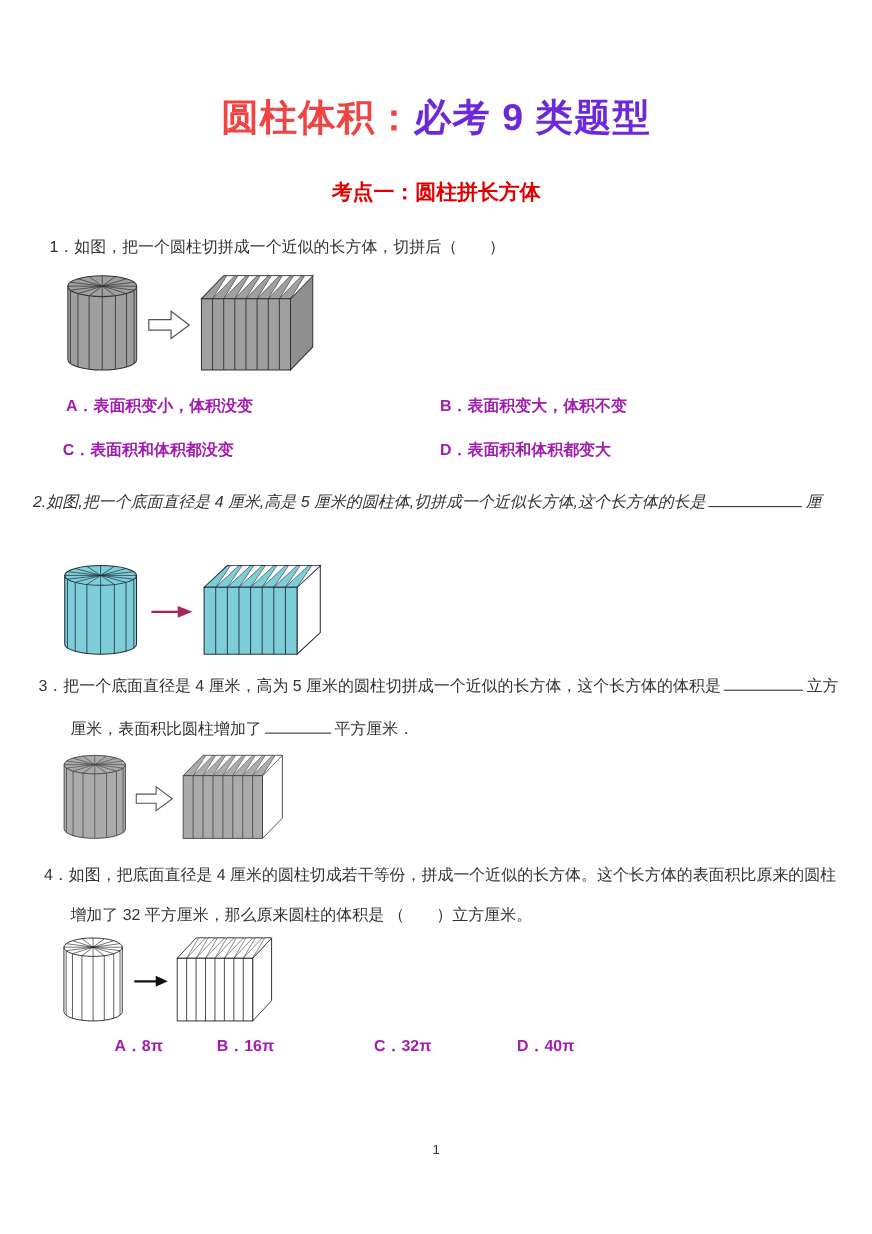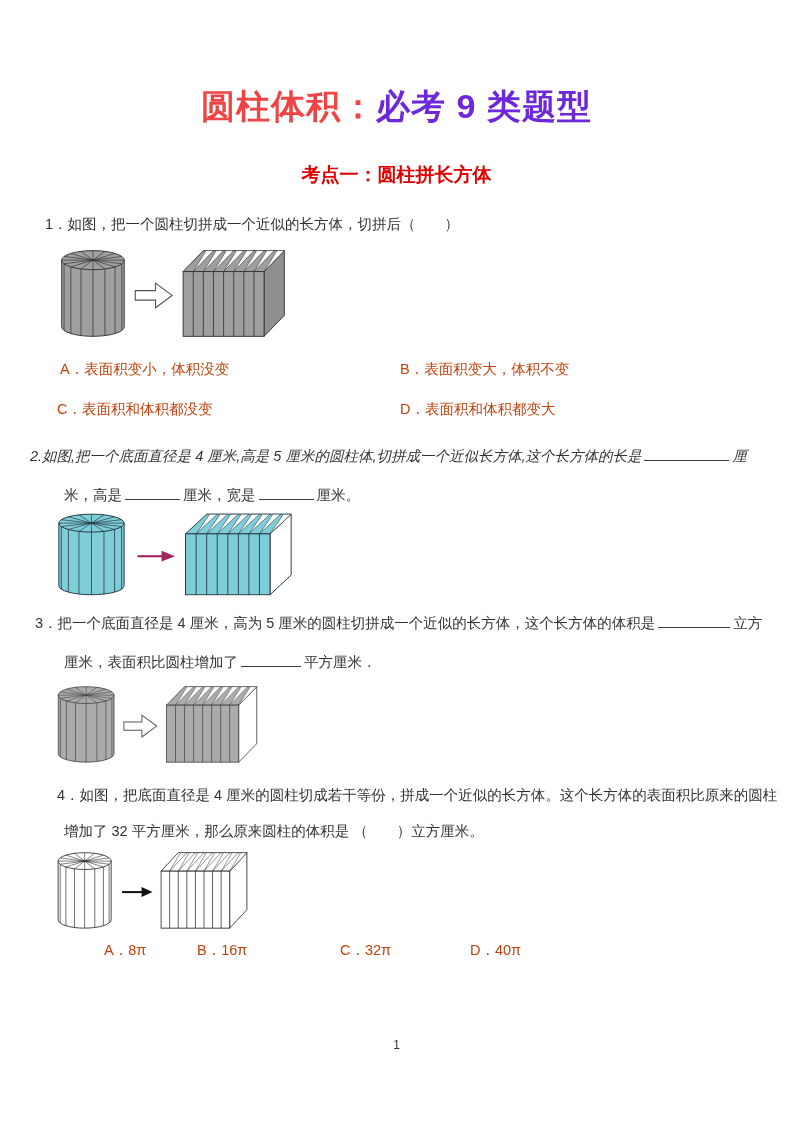--- a/index.html
+++ b/index.html
@@ -5,21 +5,21 @@
   html,body{margin:0;padding:0;background:#ffffff;}
   .page{
     position:relative;width:793px;height:1122px;background:#ffffff;
     font-family:"Liberation Sans","DejaVu Sans",sans-serif;color:#333333;
     overflow:hidden;margin:0 auto;
   }
   .abs{position:absolute;white-space:nowrap;text-align:right;}
   .title{top:84px;left:0;width:100%;text-align:center;font-size:34px;font-weight:bold;color:#1a1a1a;letter-spacing:1px;}
   .section-heading{top:162px;left:0;width:100%;text-align:center;font-size:19px;font-weight:bold;}
   .qtext{font-size:14.5px;color:#333333;}
-  .opt{font-size:14.5px;color:#c2410c;}
+  .opt{font-size:14.5px;color:#a21caf;font-weight:bold;}
   .blank{display:inline-block;border-bottom:1px solid #3a3a3a;height:13px;vertical-align:baseline;margin:0 3px;}
   .w85{width:85px;} .w72{width:72px;} .w60{width:60px;} .w55{width:55px;}
   .fig{position:absolute;}
   .fig svg{display:block;width:100%;height:100%;}
   .page-number{top:1038px;left:0;width:100%;text-align:center;font-size:12px;color:#333333;}
 </style>
 </head>
 <body>
 
 <div class="page">
@@ -79,23 +79,20 @@
         <polygon points="224,30 246,8 238,8" fill="#ffffff" stroke="#333333" stroke-width="0.6"></polygon>
       </svg>
     </div>
   <div class="abs opt" style="left:60px;top:360px;">A．表面积变小，体积没变</div>
   <div class="abs opt" style="left:400px;top:360px;">B．表面积变大，体积不变</div>
   <div class="abs opt" style="left:57px;top:400px;">C．表面积和体积都没变</div>
   <div class="abs opt" style="left:400px;top:400px;">D．表面积和体积都变大</div>
 
   <div class="abs qtext" style="left:30px;top:447px;font-style:italic;">
     <span>2.如图,把一个底面直径是 4 厘米,高是 5 厘米的圆柱体,切拼成一个近似长方体,这个长方体的长是</span><span class="blank w85"></span><span>厘</span>
-  </div>
-  <div class="abs qtext" style="left:64px;top:486px;">
-    <span>米，高是</span><span class="blank w55"></span><span>厘米，宽是</span><span class="blank w55"></span><span>厘米。</span>
   </div>
   <div class="fig" style="left:55px;top:507px;width:240px;height:94px;">
       <svg viewBox="0 0 250 105" preserveAspectRatio="none">
         <path d="M4,18 L4,88 A34,10 0 0 0 72,88 L72,18 Z" fill="#7dced8" stroke="#23303a" stroke-width="1"></path>
         <line x1="69.41190410538374" y1="21.8268343236509" x2="69.41190410538374" y2="91.8268343236509" stroke="#23303a" stroke-width="0.8"></line>
         <line x1="62.04163056034262" y1="25.071067811865476" x2="62.04163056034262" y2="95.07106781186548" stroke="#23303a" stroke-width="0.8"></line>
         <line x1="51.01123670041305" y1="27.238795325112868" x2="51.01123670041305" y2="97.23879532511287" stroke="#23303a" stroke-width="0.8"></line>
         <line x1="38" y1="28" x2="38" y2="98" stroke="#23303a" stroke-width="0.8"></line>
         <line x1="24.98876329958695" y1="27.238795325112868" x2="24.98876329958695" y2="97.23879532511287" stroke="#23303a" stroke-width="0.8"></line>
         <line x1="13.958369439657385" y1="25.071067811865476" x2="13.958369439657385" y2="95.07106781186548" stroke="#23303a" stroke-width="0.8"></line>
@@ -188,21 +185,21 @@
         <polygon points="158,30 180,8 172,8" fill="#ffffff" stroke="#444444" stroke-width="0.6"></polygon>
         <polygon points="169,30 191,8 183,8" fill="#ffffff" stroke="#444444" stroke-width="0.6"></polygon>
         <polygon points="180,30 202,8 194,8" fill="#ffffff" stroke="#444444" stroke-width="0.6"></polygon>
         <polygon points="191,30 213,8 205,8" fill="#ffffff" stroke="#444444" stroke-width="0.6"></polygon>
         <polygon points="202,30 224,8 216,8" fill="#ffffff" stroke="#444444" stroke-width="0.6"></polygon>
         <polygon points="213,30 235,8 227,8" fill="#ffffff" stroke="#444444" stroke-width="0.6"></polygon>
         <polygon points="224,30 246,8 238,8" fill="#ffffff" stroke="#444444" stroke-width="0.6"></polygon>
       </svg>
     </div>
 
-  <div class="abs qtext" style="left:57px;top:786px;">4．如图，把底面直径是 4 厘米的圆柱切成若干等份，拼成一个近似的长方体。这个长方体的表面积比原来的圆柱</div>
+  <div class="abs qtext" style="left:40px;top:786px;">4．如图，把底面直径是 4 厘米的圆柱切成若干等份，拼成一个近似的长方体。这个长方体的表面积比原来的圆柱</div>
   <div class="abs qtext" style="left:64px;top:822px;">增加了 32 平方厘米，那么原来圆柱的体积是 （　　）立方厘米。</div>
   <div class="fig" style="left:55px;top:846px;width:195px;height:88px;">
       <svg viewBox="0 0 250 105" preserveAspectRatio="none">
         <path d="M4,18 L4,88 A34,10 0 0 0 72,88 L72,18 Z" fill="#ffffff" stroke="#222222" stroke-width="1"></path>
         <line x1="69.41190410538374" y1="21.8268343236509" x2="69.41190410538374" y2="91.8268343236509" stroke="#222222" stroke-width="0.8"></line>
         <line x1="62.04163056034262" y1="25.071067811865476" x2="62.04163056034262" y2="95.07106781186548" stroke="#222222" stroke-width="0.8"></line>
         <line x1="51.01123670041305" y1="27.238795325112868" x2="51.01123670041305" y2="97.23879532511287" stroke="#222222" stroke-width="0.8"></line>
         <line x1="38" y1="28" x2="38" y2="98" stroke="#222222" stroke-width="0.8"></line>
         <line x1="24.98876329958695" y1="27.238795325112868" x2="24.98876329958695" y2="97.23879532511287" stroke="#222222" stroke-width="0.8"></line>
         <line x1="13.958369439657385" y1="25.071067811865476" x2="13.958369439657385" y2="95.07106781186548" stroke="#222222" stroke-width="0.8"></line>

